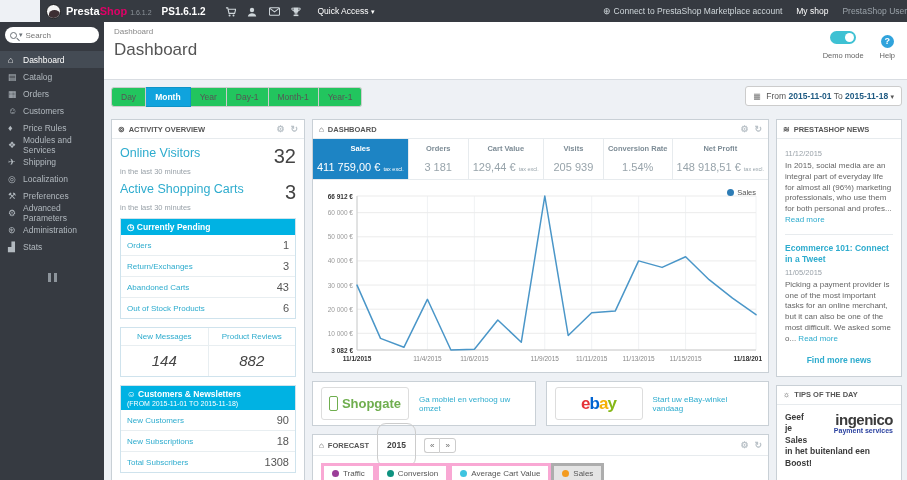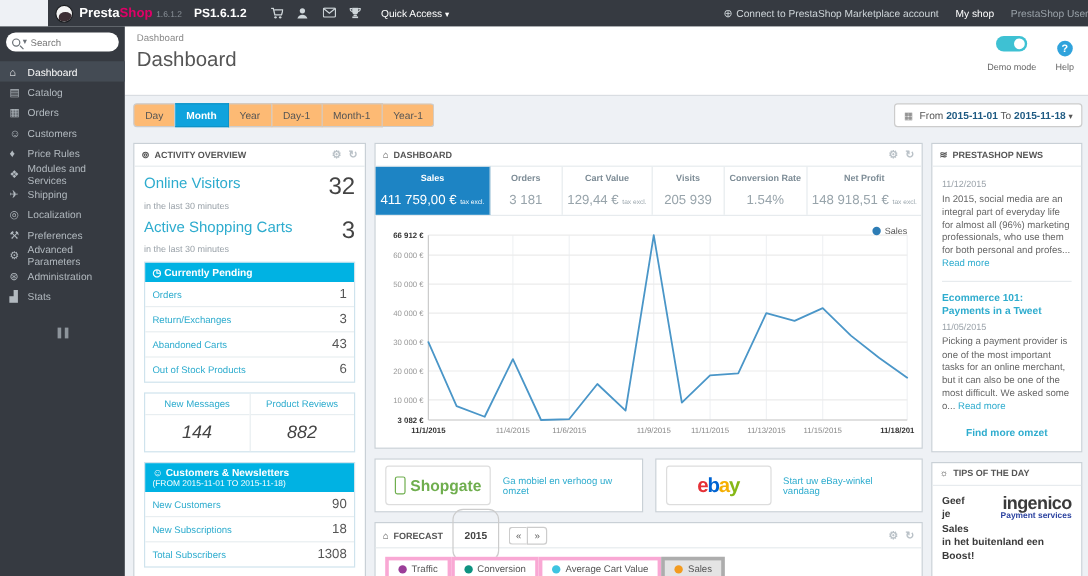--- a/index.html
+++ b/index.html
@@ -56,21 +56,21 @@
   .toggle { width:26px; height:13px; border-radius:7px; background:#3ec1d3; position:relative;
     display:inline-block; cursor:pointer; }
   .toggle::after { content:""; position:absolute; right:2px; top:2px; width:9px; height:9px;
     border-radius:50%; background:#fff; }
   .help-circle { width:13px; height:13px; border-radius:50%; background:#30a3dc; color:#fff; font-size:9px;
     font-weight:bold; line-height:13px; display:inline-block; cursor:pointer; }
 
   
   .toolbar { position:absolute; left:111px; top:86px; width:791px; height:22px; z-index:5; }
   .btn-group { display:inline-flex; }
-  .range-btn { font-size:8.5px; color:#555; background:#fdba74; border:1px solid #ccc; border-left-width:0;
+  .range-btn { font-size:8.5px; color:#555; background:#22c55e; border:1px solid #ccc; border-left-width:0;
     padding:4px 9px; cursor:pointer; }
   .range-btn:first-child { border-left-width:1px; border-radius:3px 0 0 3px; }
   .range-btn:last-child { border-radius:0 3px 3px 0; }
   .range-btn.active { background:#10a3dd; border-color:#0f93c7; color:#fff; font-weight:bold; }
   .datebox { float:right; background:#fff; border:1px solid #ccc; border-radius:3px; font-size:8.5px;
     color:#555; padding:4px 7px; cursor:pointer; }
   .datebox b { color:#1f5b83; }
   .datebox .cal { font-size:8px; color:#777; margin-right:3px; }
 
   
@@ -511,24 +511,24 @@
 <div class="col col-right">
   <div class="panel">
     <div class="panel-header">
       <span class="ph-icon">≋</span>
       <span>PRESTASHOP NEWS</span>
     </div>
     <div class="news-body">
       <div class="news-date">11/12/2015</div>
       <div class="news-text"><span>In 2015, social media are an integral part of everyday life for almost all (96%) marketing professionals, who use them for both personal and profes...</span> <a>Read more</a></div>
       <hr class="news-sep">
-      <a class="news-title">Ecommerce 101: Payments in a Tweet</a>
+      <a class="news-title">Ecommerce 101: Connect in a Tweet</a>
       <div class="news-date">11/05/2015</div>
       <div class="news-text"><span>Picking a payment provider is one of the most important tasks for an online merchant, but it can also be one of the most difficult. We asked some o...</span> <a>Read more</a></div>
-      <a class="find-news">Find more omzet</a>
+      <a class="find-news">Find more news</a>
     </div>
   </div>
 
   <div class="panel">
     <div class="panel-header">
       <span class="ph-icon">☼</span>
       <span>TIPS OF THE DAY</span>
     </div>
     <div class="tips-body">
       <div class="ingenico">

